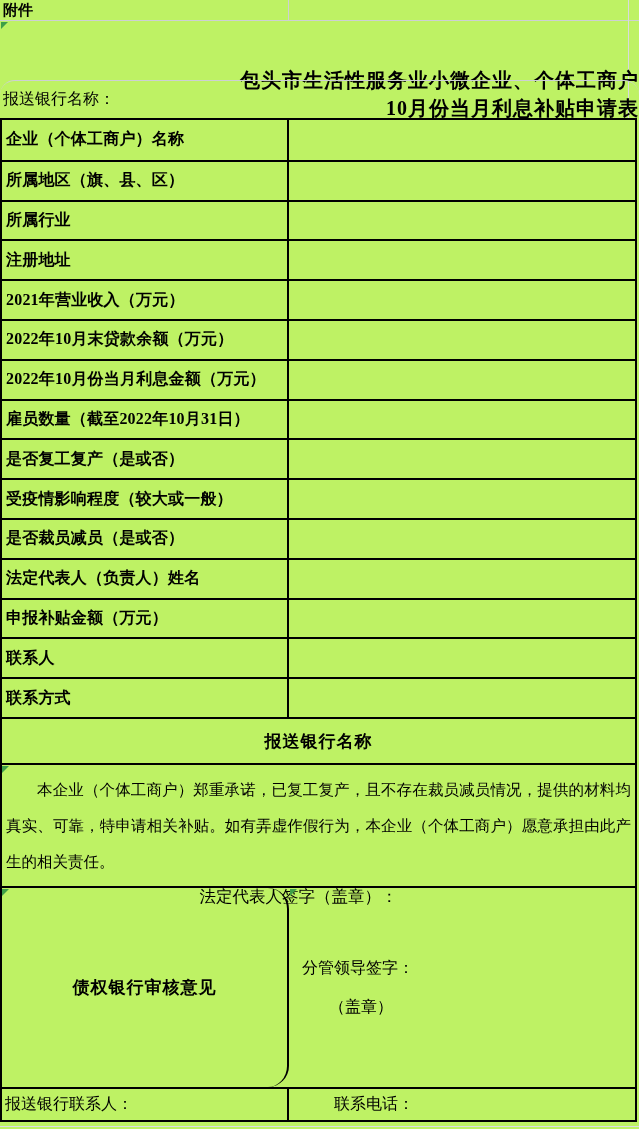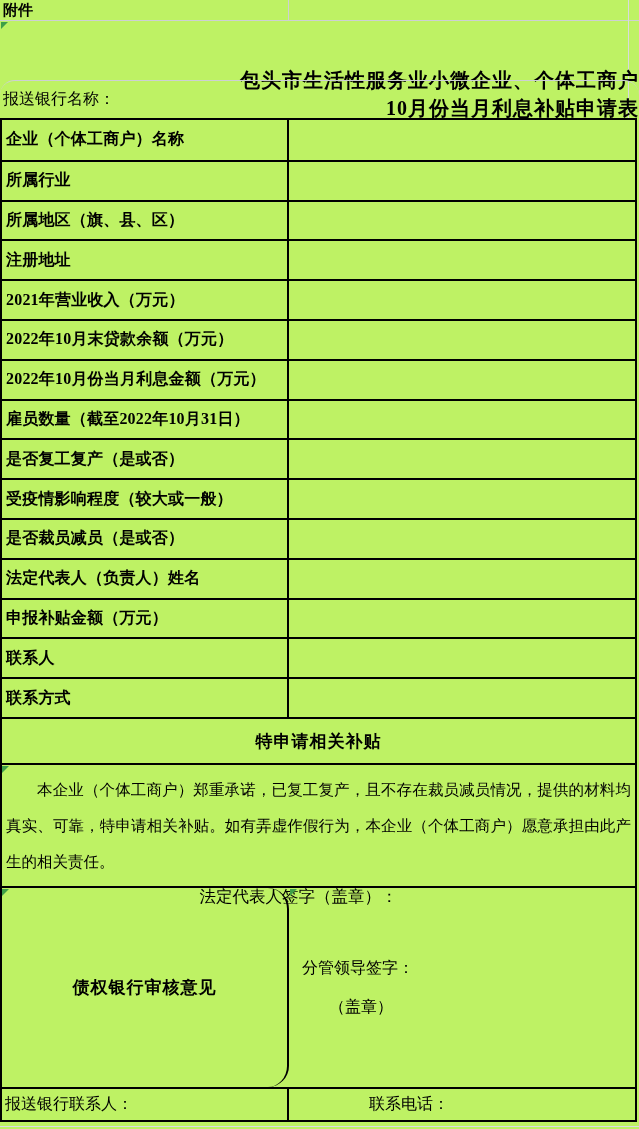--- a/index.html
+++ b/index.html
@@ -45,21 +45,21 @@
   .paragraph-cell .body { font-size:15.5px; line-height:36px; text-indent:2em; text-align:justify; }
   .paragraph-cell .sig { text-align:center; padding-right:40px; margin-top:6px; font-size:16.5px; }
 
   .opinion-row { height:201px; border-top:2px solid #000; display:flex; }
   .opinion-left { width:287px; border-right:2px solid #000; display:flex; align-items:center;
                   justify-content:center; font-size:17px; font-weight:bold; letter-spacing:1px;border-radius:21px; }
   .opinion-right { flex:1; display:flex; flex-direction:column; justify-content:center; row-gap:18px; }
   .opinion-right .sig-line { font-size:16px; padding-left:13px; }
   .opinion-right .seal-line { font-size:16px; padding-left:40px; }
 
-  .contact-row { height:33px; border-top:2px solid #000; display:flex;gap:35px; }
+  .contact-row { height:33px; border-top:2px solid #000; display:flex; }
   .contact-left { width:287px; border-right:2px solid #000; display:flex; align-items:center; }
   .contact-left .lbl { font-size:16px; padding-left:3px; }
   .contact-right { flex:1; display:flex; align-items:center; }
   .contact-right .lbl { font-size:16px; padding-left:5px;margin-left:40px; }
   .fill { flex:1; height:100%; }
 
   .bottom-gridline { position:absolute; left:0; top:1126px; width:639px; height:1px; background:#dcdee0; }
 </style>
 </head>
 <body>
@@ -85,25 +85,25 @@
   </div>
 
   <div class="black-block">
 
     <div class="rows-host">
         <div class="trow">
           <div class="tlabel">企业（个体工商户）名称</div>
           <div class="tvalue"></div>
         </div>
         <div class="trow">
-          <div class="tlabel">所属行业</div>
+          <div class="tlabel">所属地区（旗、县、区）</div>
           <div class="tvalue"></div>
         </div>
         <div class="trow">
-          <div class="tlabel">所属地区（旗、县、区）</div>
+          <div class="tlabel">所属行业</div>
           <div class="tvalue"></div>
         </div>
         <div class="trow">
           <div class="tlabel">注册地址</div>
           <div class="tvalue"></div>
         </div>
         <div class="trow">
           <div class="tlabel">2021年营业收入（万元）</div>
           <div class="tvalue"></div>
         </div>
@@ -142,21 +142,21 @@
         <div class="trow">
           <div class="tlabel">联系人</div>
           <div class="tvalue"></div>
         </div>
         <div class="trow">
           <div class="tlabel">联系方式</div>
           <div class="tvalue"></div>
         </div>
       </div>
 
-    <div class="promise-header">特申请相关补贴</div>
+    <div class="promise-header">报送银行名称</div>
 
     <div class="paragraph-cell">
       <div class="body">本企业（个体工商户）郑重承诺，已复工复产，且不存在裁员减员情况，提供的材料均真实、可靠，特申请相关补贴。如有弄虚作假行为，本企业（个体工商户）愿意承担由此产生的相关责任。</div>
       <div class="sig">法定代表人签字（盖章）：</div>
     </div>
 
     <div class="opinion-row">
       <div class="opinion-left">债权银行审核意见</div>
       <div class="opinion-right">
         <div class="sig-line">分管领导签字：</div>

